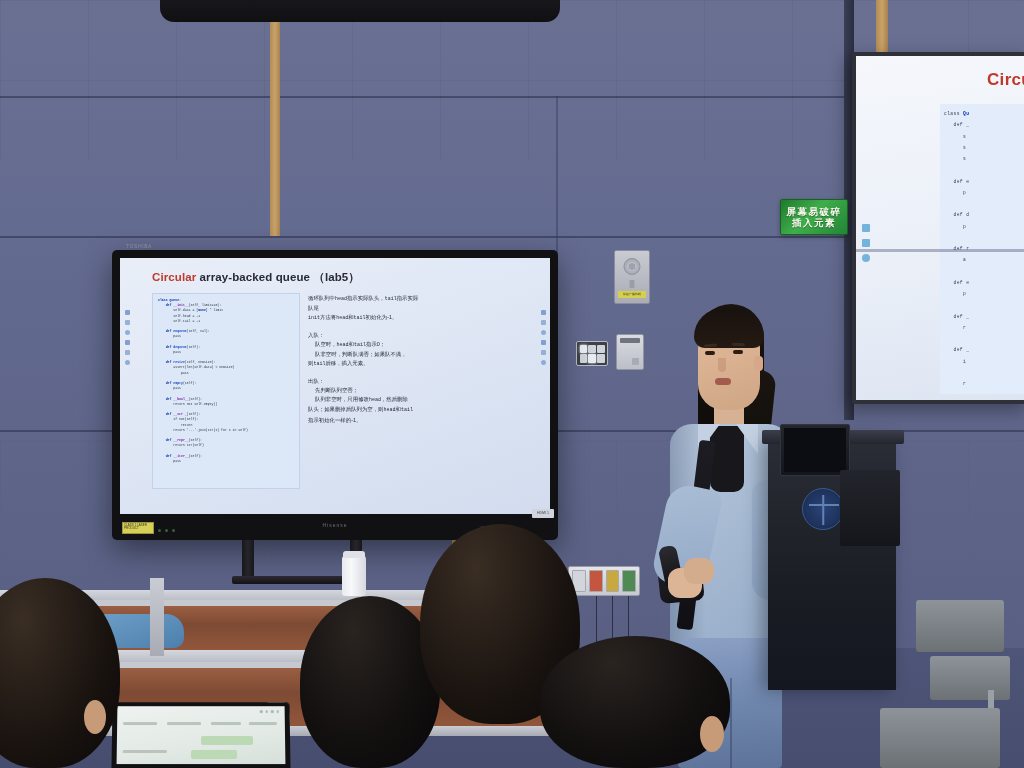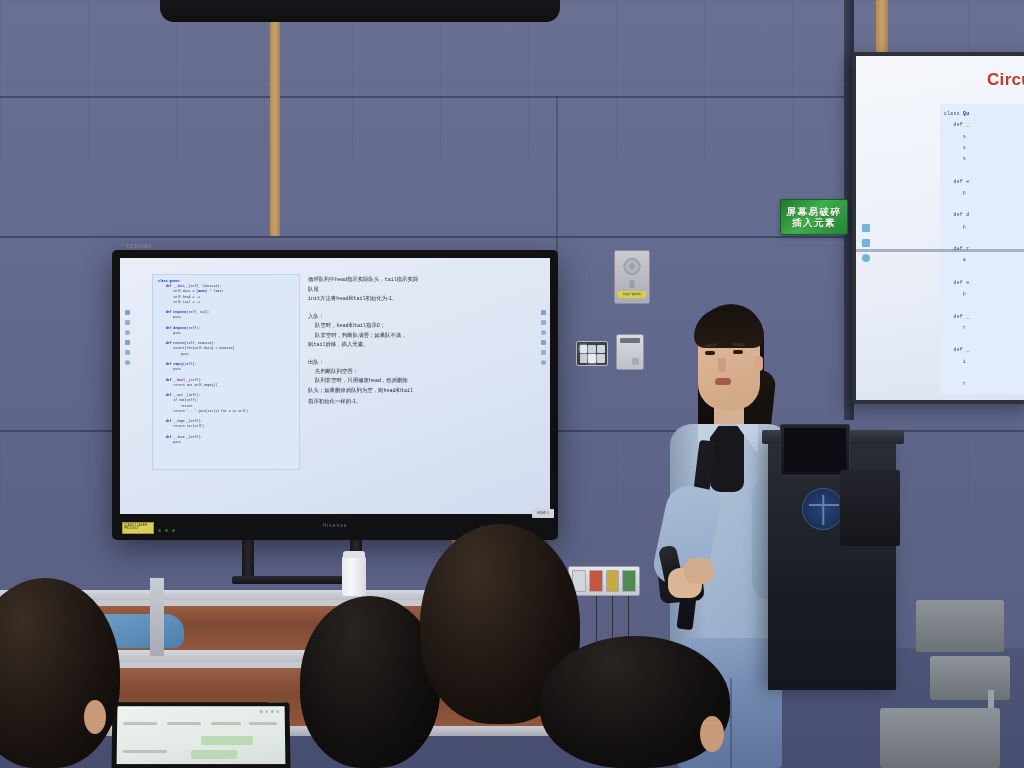--- a/index.html
+++ b/index.html
@@ -577,20 +577,23 @@
           <div class="ui-icon"></div>
           <div class="ui-icon dot"></div>
         </div>
         <div class="icon-strip right">
           <div class="ui-icon sq"></div>
           <div class="ui-icon"></div>
           <div class="ui-icon dot"></div>
           <div class="ui-icon sq"></div>
           <div class="ui-icon"></div>
           <div class="ui-icon dot"></div>
+        </div>
+        <div class="slide-title">
+          <span class="accent">Circular</span><span> array-backed queue （lab5）</span>
         </div>
         <div class="slide-body">
           <div class="code-panel">
               <div><span class="kw">class</span> <span class="cls">Queue</span>:</div>
               <div>&nbsp;&nbsp;&nbsp;&nbsp;<span class="kw">def</span> <span class="dn">__init__</span>(self, limit=10):</div>
               <div>&nbsp;&nbsp;&nbsp;&nbsp;&nbsp;&nbsp;&nbsp;&nbsp;self.data = [<span class="cls">None</span>] * limit</div>
               <div>&nbsp;&nbsp;&nbsp;&nbsp;&nbsp;&nbsp;&nbsp;&nbsp;self.head = -1</div>
               <div>&nbsp;&nbsp;&nbsp;&nbsp;&nbsp;&nbsp;&nbsp;&nbsp;self.tail = -1</div>
               <div>&nbsp;</div>
               <div>&nbsp;&nbsp;&nbsp;&nbsp;<span class="kw">def</span> <span class="fn">enqueue</span>(self, val):</div>

